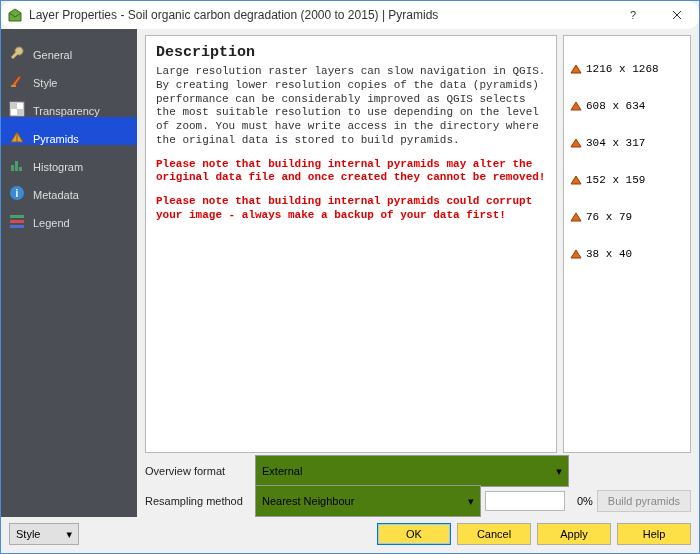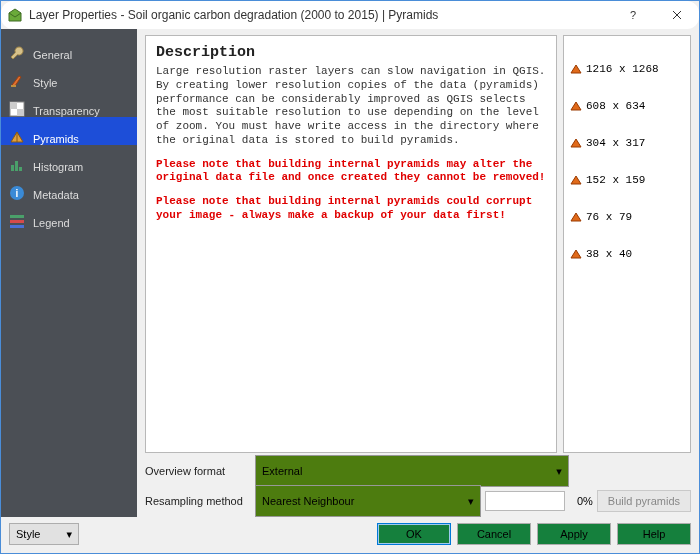--- a/index.html
+++ b/index.html
@@ -26,21 +26,21 @@
   .res-list { flex: 1; border: 1px solid #b8b8b8; background: #fff; padding: 4px 2px; }
   .res-item { display: flex; align-items: center; gap: 4px; height: 16px; padding: 0 4px; margin-top: 21px; }
   .res-item svg { width: 12px; height: 12px; }
   .form-row { display: flex; align-items: center; height: 24px; margin-top: 6px; gap: 4px; }
   .form-row .lbl { width: 106px; color: #222; }
   .combo { flex: 1; max-width: 314px; height: 32px; border: 1px solid #989898; background: #4d7c0f; display: flex; align-items: center; padding: 0 4px 0 6px; }
   .combo .combo-text { flex: 1; }
   .combo .combo-arrow { width: 10px; text-align: center; }
   .progress { width: 80px; height: 20px; border: 1px solid #b8b8b8; background: #fff; }
   .pct { width: 24px; text-align: right; }
-  .btn { height: 22px; padding: 0 10px; border: 1px solid #adadad; background: #15803d; display: inline-flex; align-items: center; justify-content: center; }
+  .btn { height: 22px; padding: 0 10px; border: 1px solid #adadad; background: #fde047; display: inline-flex; align-items: center; justify-content: center; }
   .btn.disabled { color: #888; background: #e7e7e7; border-color: #c9c9c9; }
   .btn.default { border: 1px solid #0078d7; box-shadow: 0 0 0 1px #9ecaed inset; }
   .bottom-bar { display: flex; align-items: center; gap: 6px; padding: 6px 8px 8px 8px; }
   .bottom-bar .spacer { flex: 1; }
   .style-btn { height: 22px; width: 70px; border: 1px solid #adadad; background: #e1e1e1; display: flex; align-items: center; padding: 0 6px; gap: 4px; }
   .style-btn .sb-text { flex: 1; }
 </style>
 </head>
 <body>
 

